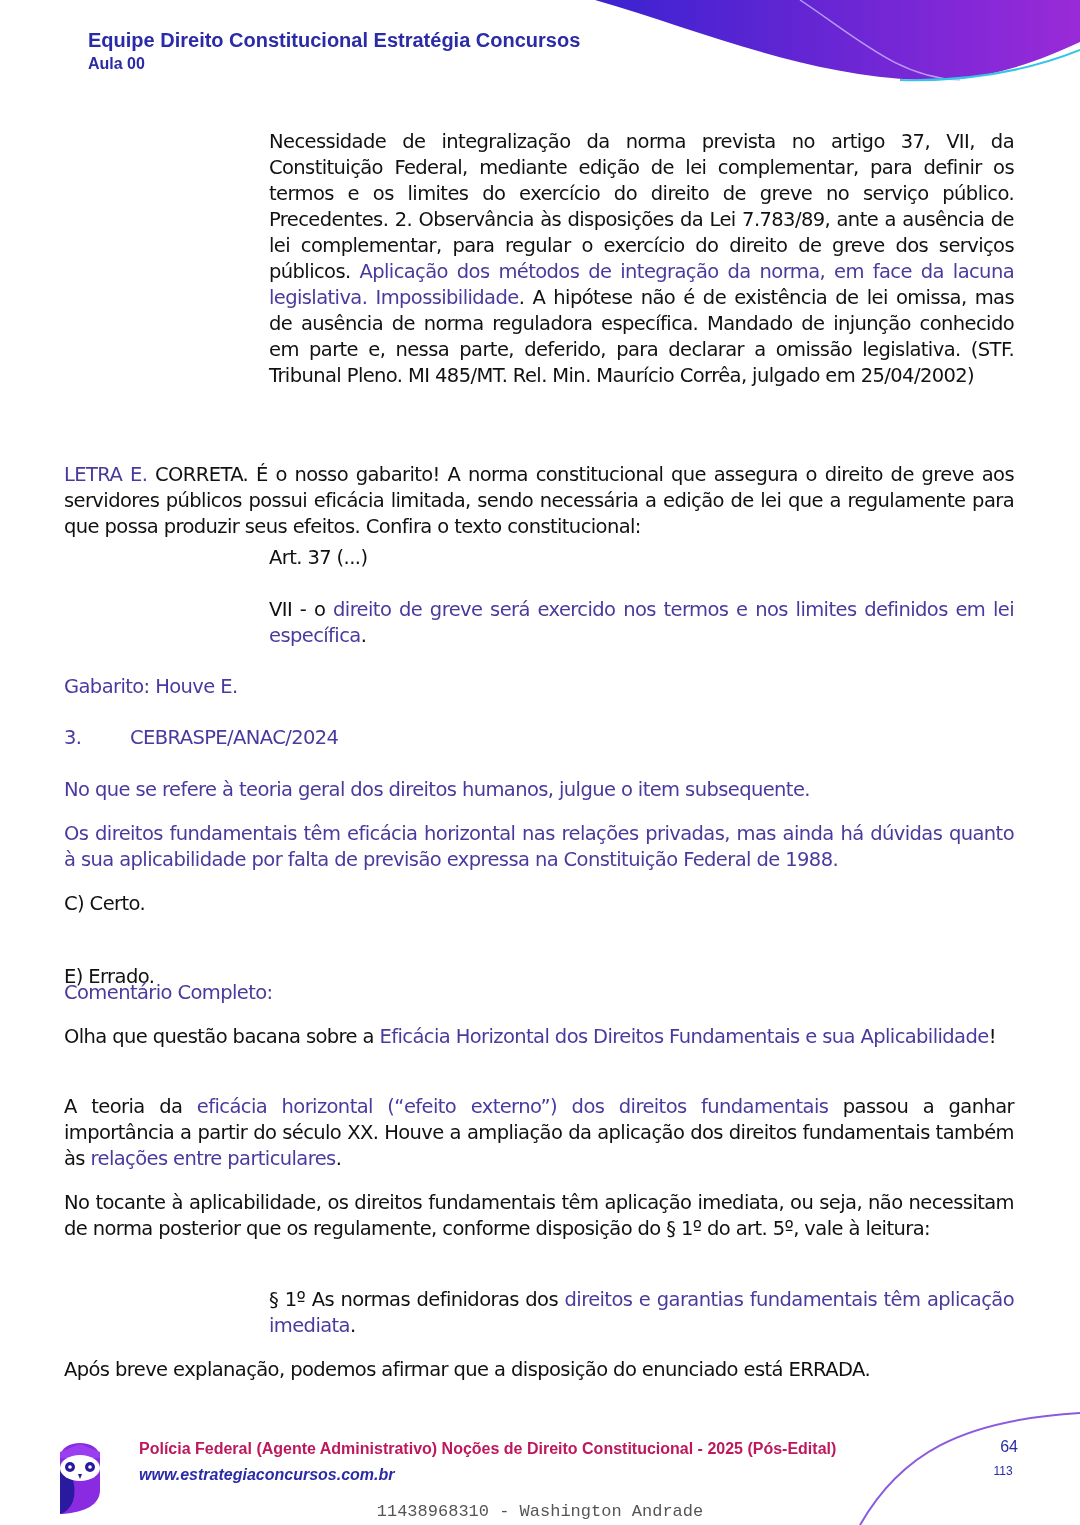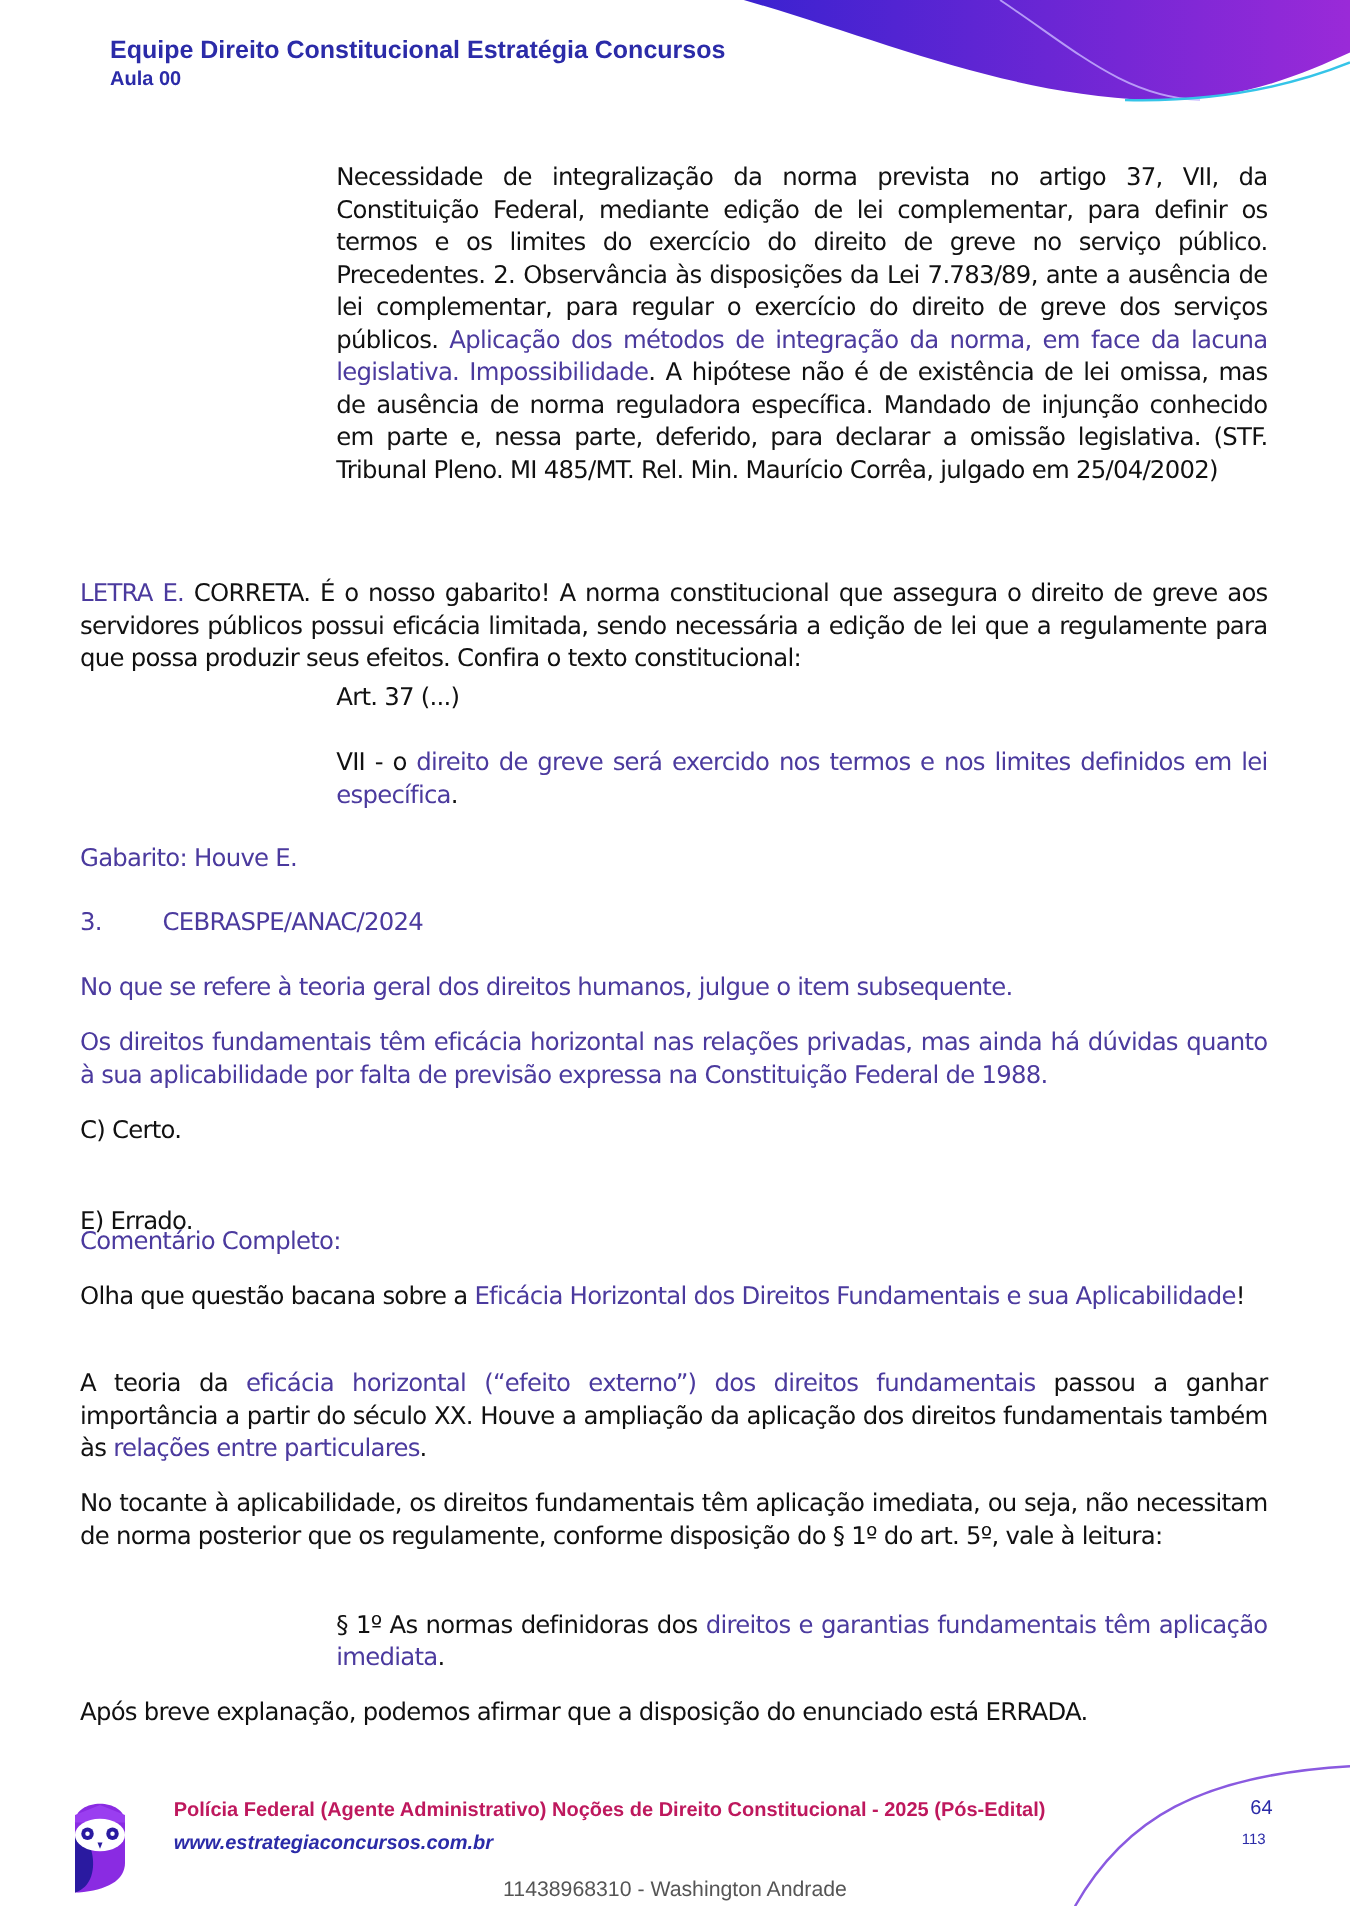--- a/index.html
+++ b/index.html
@@ -13,21 +13,21 @@
   .hl { color:#4b3a9e; }
   .quote { left:269px; width:745px; }
   .full { left:64px; width:950px; }
   p { margin:0; }
 
   .footer-owl { position:absolute; left:55px; top:1430px; width:50px; height:85px; }
   .ft-title { position:absolute; left:139px; top:1440px; font-size:16px; font-weight:bold; color:#be185d; }
   .ft-url { position:absolute; left:139px; top:1466px; font-size:16px; font-weight:bold; font-style:italic; color:#2b2ba8; }
   .ft-page { position:absolute; left:990px; top:1438px; font-size:16px; color:#2b2ba8; width:28px; text-align:right; }
   .ft-total { position:absolute; left:986px; top:1464px; font-size:12px; color:#2b2ba8; width:34px; text-align:center; }
-  .ft-user { position:absolute; left:0; width:1080px; top:1502px; text-align:center; font-size:17px; color:#555; }
+  .ft-user { position:absolute; left:0; width:1080px; top:1502px; text-align:center; font-size:17px; color:#555;font-family:Liberation Mono, monospace; }
   .footer-arc { position:absolute; left:850px; top:1405px; width:230px; height:120px; }
 </style>
 </head>
 <body>
 
 <svg class="header-swoosh" viewBox="0 0 1080 100" preserveAspectRatio="none">
   <defs>
     <linearGradient id="g1" x1="0" x2="1" y1="0" y2="0">
       <stop offset="0" stop-color="#3a22d0"></stop>
       <stop offset="1" stop-color="#9a2ad8"></stop>

